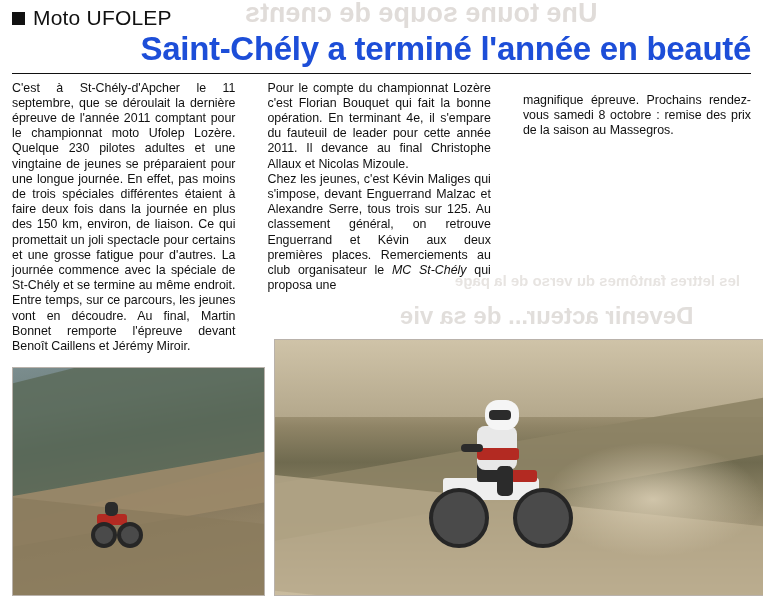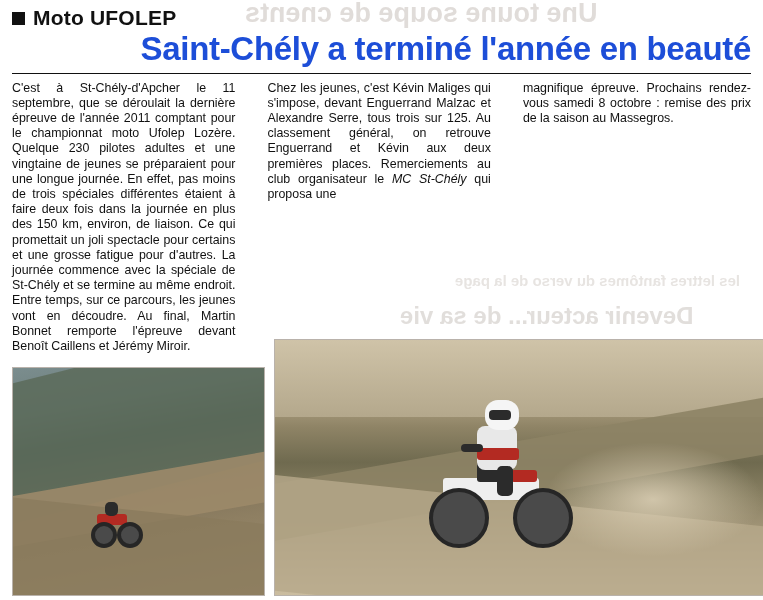--- a/index.html
+++ b/index.html
@@ -105,21 +105,21 @@
     margin-bottom: 2px;
   }
   .kicker-square {
     width: 13px;
     height: 13px;
     background: #111;
     display: inline-block;
   }
   .kicker {
     font-size: 21px;
-    font-weight: bold;
+    font-weight: normal;
     letter-spacing: .2px;
     color: #111;
   }
   .headline {
     color: #1d4ed8;
     font-size: 33px;
     font-weight: bold;
     text-align: right;
     letter-spacing: -0.3px;
     margin: 2px 0 6px 0;
@@ -144,21 +144,21 @@
     color: #111;
   }
   .col p {
     margin: 0 0 0 0;
   }
   .col .ital { font-style: italic; }
   .sub-head {
     font-weight: bold;
     font-size: 13px;
   }
-  .col.third { width: 243px; }
+  .col.third { width: 243px; margin-top: 12px; }
 
   
   .photos {
     position: absolute;
     left: 12px;
     right: 12px;
     bottom: 4px;
     height: 232px;
   }
   .photo {
@@ -286,20 +286,21 @@
 
   <div class="rule"></div>
 
   <div class="cols">
 
     <div class="col">
       <p>C'est à St-Chély-d'Apcher le 11 septembre, que se déroulait la dernière épreuve de l'année 2011 comptant pour le championnat moto Ufolep Lozère. Quelque 230 pilotes adultes et une vingtaine de jeunes se préparaient pour une longue journée. En effet, pas moins de trois spéciales différentes étaient à faire deux fois dans la journée en plus des 150 km, environ, de liaison. Ce qui promettait un joli spectacle pour certains et une grosse fatigue pour d'autres. La journée commence avec la spéciale de St-Chély et se termine au même endroit. Entre temps, sur ce parcours, les jeunes vont en découdre. Au final, Martin Bonnet remporte l'épreuve devant Benoît Caillens et Jérémy Miroir.</p>
     </div>
 
     <div class="col">
+      <p>Pour le compte du championnat Lozère c'est Florian Bouquet qui fait la bonne opération. En terminant 4e, il s'empare du fauteuil de leader pour cette année 2011. Il devance au final Christophe Allaux et Nicolas Mizoule.</p>
       <p style="margin-top:0">
         <span>Chez les jeunes, c'est Kévin Maliges qui s'impose, devant Enguerrand Malzac et Alexandre Serre, tous trois sur 125. Au classement général, on retrouve Enguerrand et Kévin aux deux premières places. Remerciements au club organisateur le </span><span class="ital">MC St-Chély</span><span> qui proposa une</span>
       </p>
     </div>
 
     <div class="col third">
       <p>magnifique épreuve. Prochains rendez-vous samedi 8 octobre : remise des prix de la saison au Massegros.</p>
     </div>
 
   </div>

